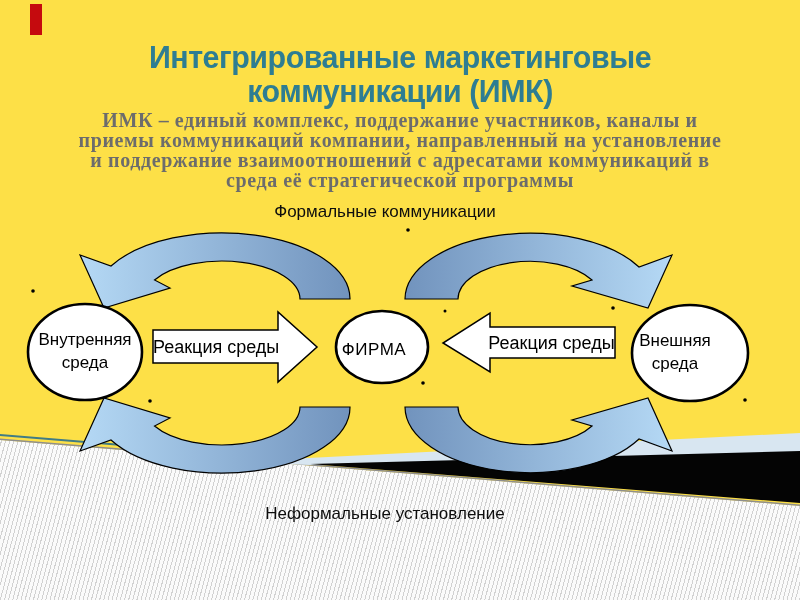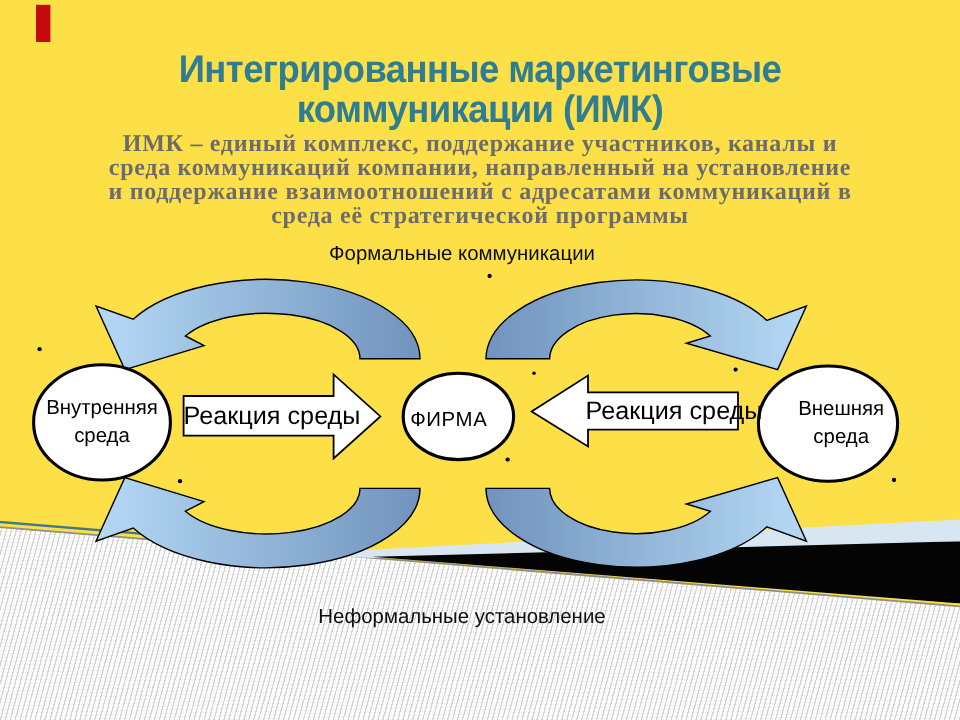--- a/index.html
+++ b/index.html
@@ -41,40 +41,40 @@
     clip-path:polygon(230px 462px,800px 433px,800px 452px,310px 465px);}
   .band-black{position:absolute;inset:0;background:#040404;
     clip-path:polygon(310px 464px,800px 451px,800px 503px);}
   .diagram-svg{position:absolute;left:0;top:0;z-index:2;}
   .node-label{
     position:absolute;z-index:3;text-align:center;color:#000;
     font-size:17px;line-height:23px;
   }
   .lbl-internal{left:29px;top:328px;width:112px;}
   .lbl-firm{left:337px;top:338px;width:74px;letter-spacing:0.5px;}
-  .lbl-external{left:651px;top:329px;width:100px;}
-  .reaction{position:absolute;z-index:3;text-align:center;color:#000;font-size:21px;line-height:20px;white-space:nowrap;}
+  .lbl-external{left:625px;top:329px;width:100px;}
+  .reaction{position:absolute;z-index:3;text-align:center;color:#000;font-size:18px;line-height:20px;white-space:nowrap;}
   .re-left{left:153px;top:337px;width:125px;}
   .re-right{left:488px;top:333px;width:127px;}
 </style>
 </head>
 <body>
 
 <div class="slide">
 
   <div class="red-bar"></div>
 
   <h1 class="title">
     <span>Интегрированные маркетинговые</span>
     <span>коммуникации (ИМК)</span>
   </h1>
 
   <div class="subtitle">
     <div>ИМК – единый комплекс, поддержание участников, каналы и</div>
-    <div>среда коммуникаций компании, направленный на установление</div>
+    <div>приемы коммуникаций компании, направленный на установление</div>
     <div>и поддержание взаимоотношений с адресатами коммуникаций в</div>
     <div>среда её стратегической программы</div>
   </div>
 
   <div class="flow-label lbl-formal">Формальные коммуникации</div>
 
   <div class="decor">
     <div class="hatch"></div>
     <div class="edge-teal"></div>
     <div class="edge-gray"></div>

